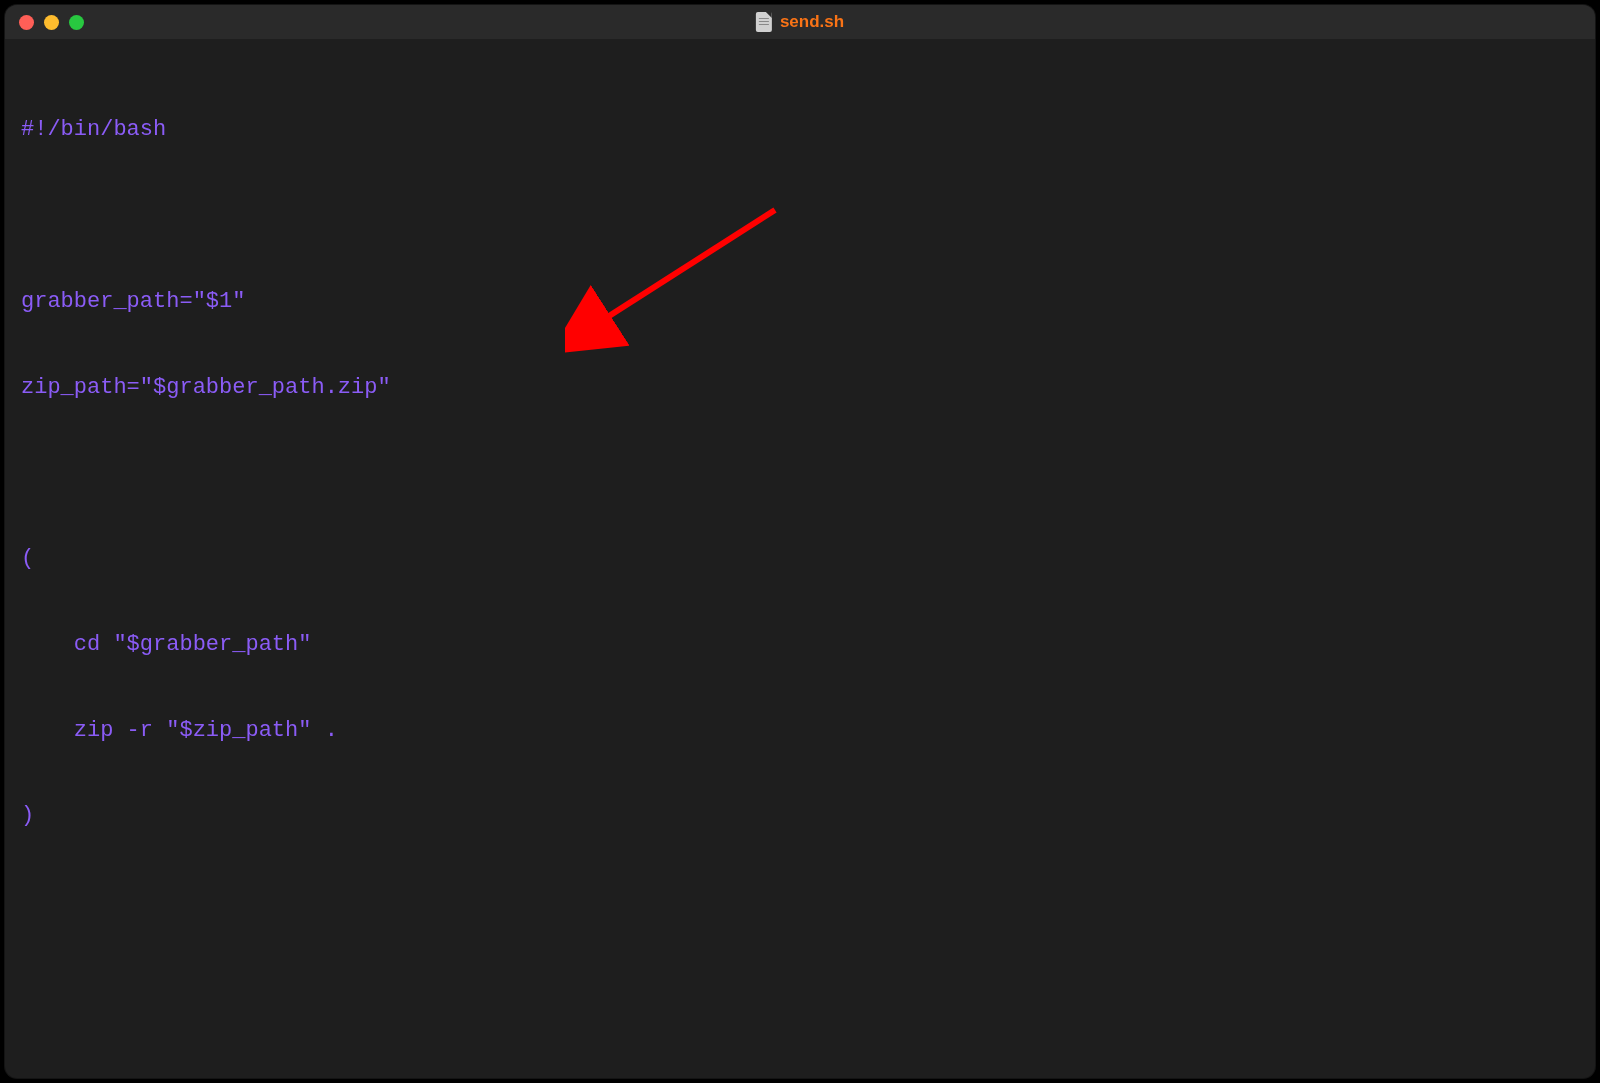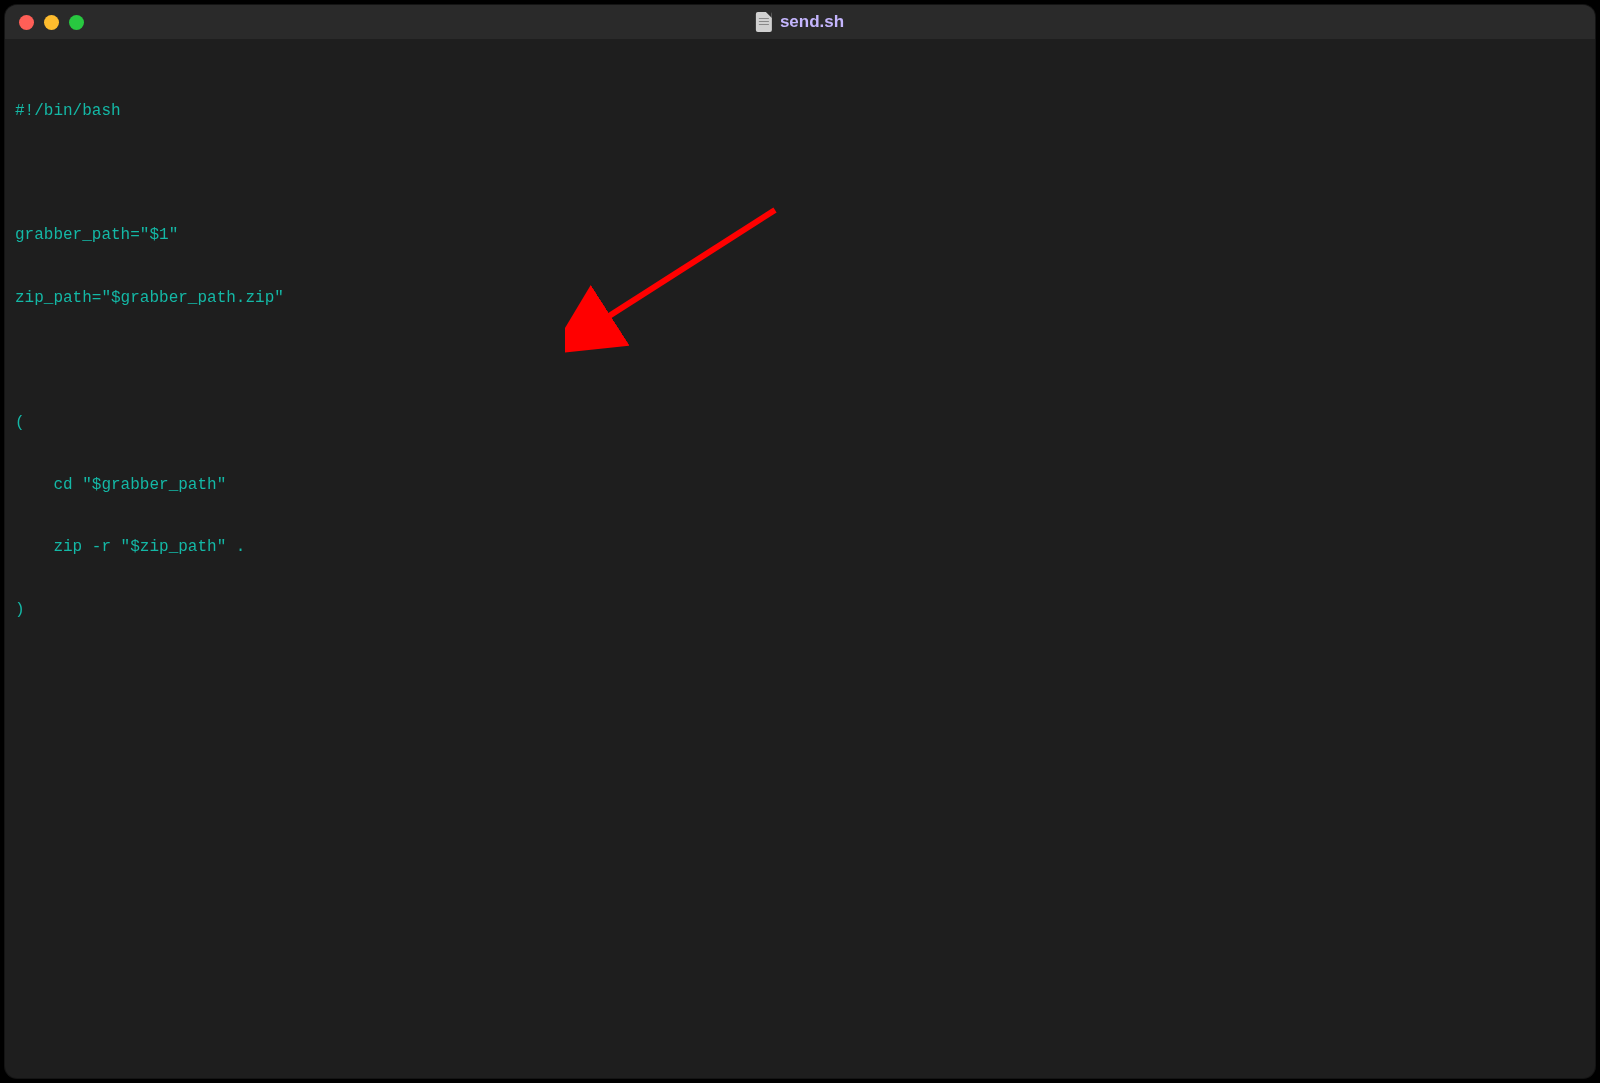--- a/index.html
+++ b/index.html
@@ -75,30 +75,30 @@
       content: "";
       position: absolute;
       top: 6px;
       left: 3px;
       right: 3px;
       height: 1px;
       background: #888;
       box-shadow: 0 3px 0 #888, 0 6px 0 #888;
     }
     .title-text {
-      color: #c4b5fd;
+      color: #f97316;
       font-size: 17px;
       font-weight: 600;
     }
     .editor {
-      padding: 20px 10px;
+      padding: 20px 16px;
       font-family: "SF Mono", Menlo, Monaco, "Courier New", monospace;
-      font-size: 16px;
+      font-size: 22px;
       line-height: 1.3;
-      color: #14b8a6;
+      color: #8b5cf6;
       white-space: pre;
       position: relative;
       height: calc(100% - 34px);
       overflow: hidden;
     }
     .code-line {
       font-family: inherit;
       min-height: 1.3em;
     }
     .scrollbar-track {

